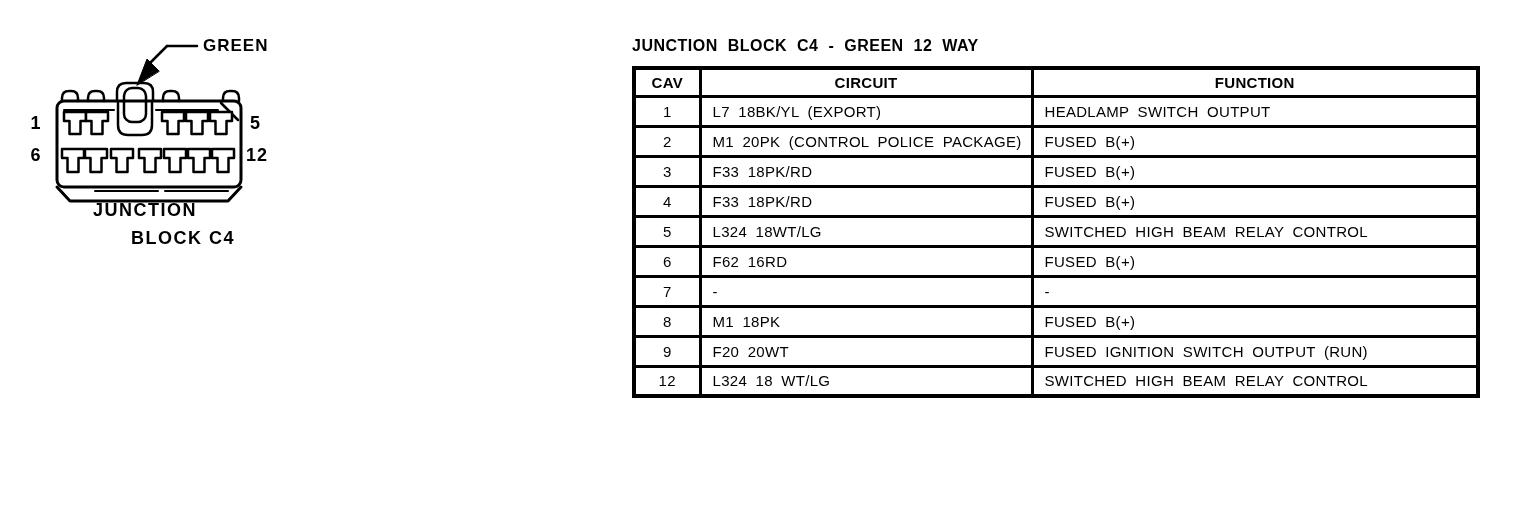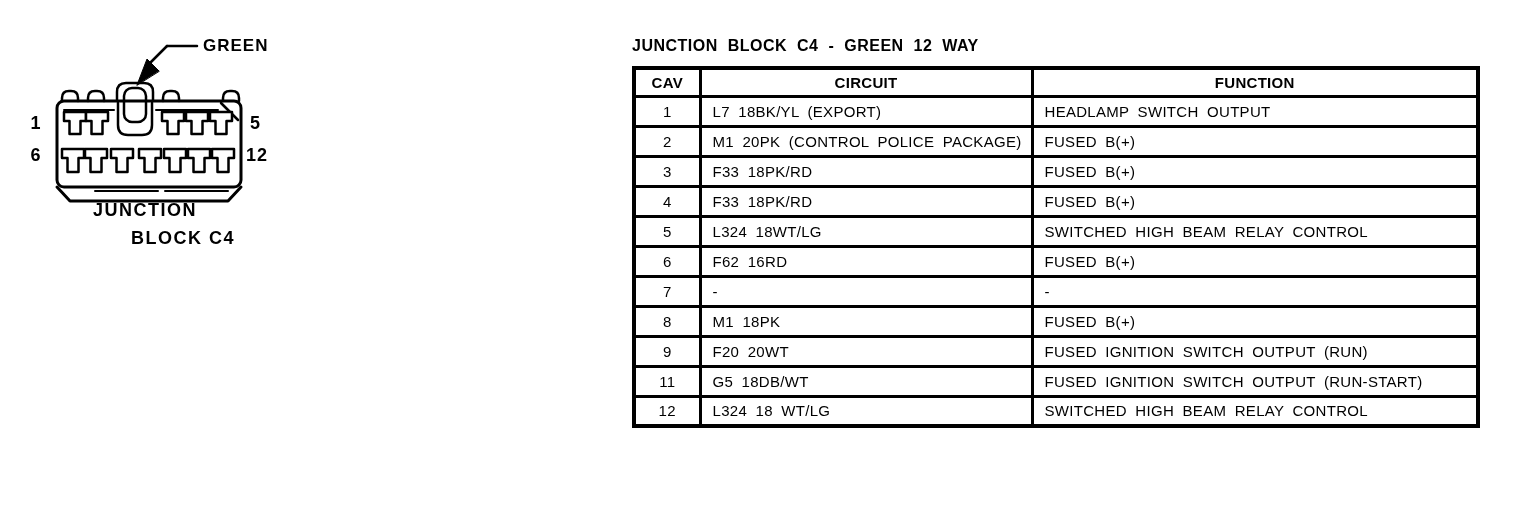--- a/index.html
+++ b/index.html
@@ -180,24 +180,19 @@
           <td class="c-center">8</td>
           <td class="c-left">M1 18PK</td>
           <td class="c-left">FUSED B(+)</td>
         </tr>
         <tr>
           <td class="c-center">9</td>
           <td class="c-left">F20 20WT</td>
           <td class="c-left">FUSED IGNITION SWITCH OUTPUT (RUN)</td>
         </tr>
         <tr>
-          <td class="c-center">11</td>
-          <td class="c-left">G5 18DB/WT</td>
-          <td class="c-left">FUSED IGNITION SWITCH OUTPUT (RUN-START)</td>
-        </tr>
-        <tr>
           <td class="c-center">12</td>
           <td class="c-left">L324 18 WT/LG</td>
           <td class="c-left">SWITCHED HIGH BEAM RELAY CONTROL</td>
         </tr>
       </tbody>
   </table>
 </div>
 
 </body></html>

